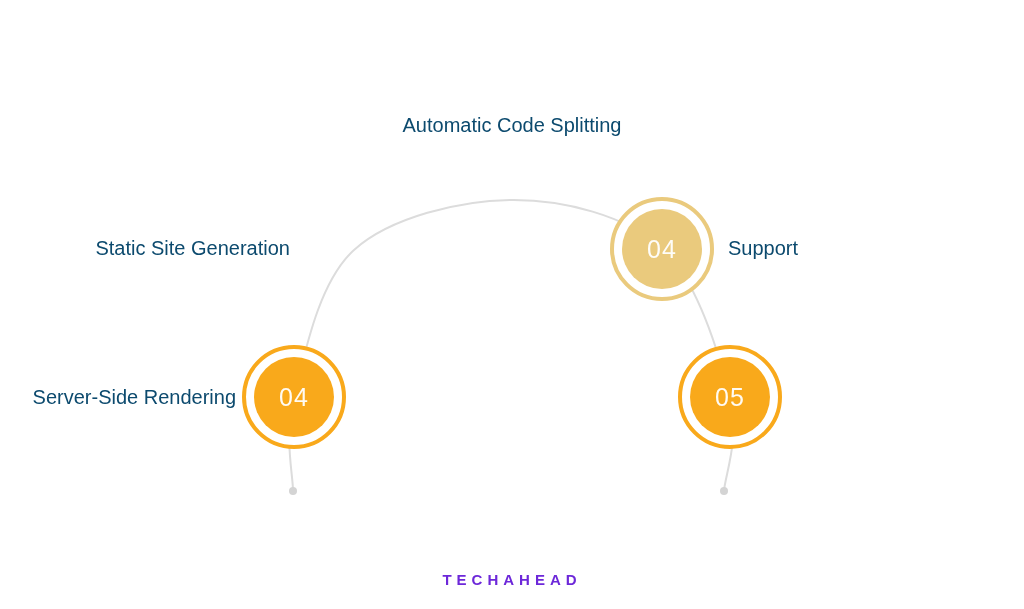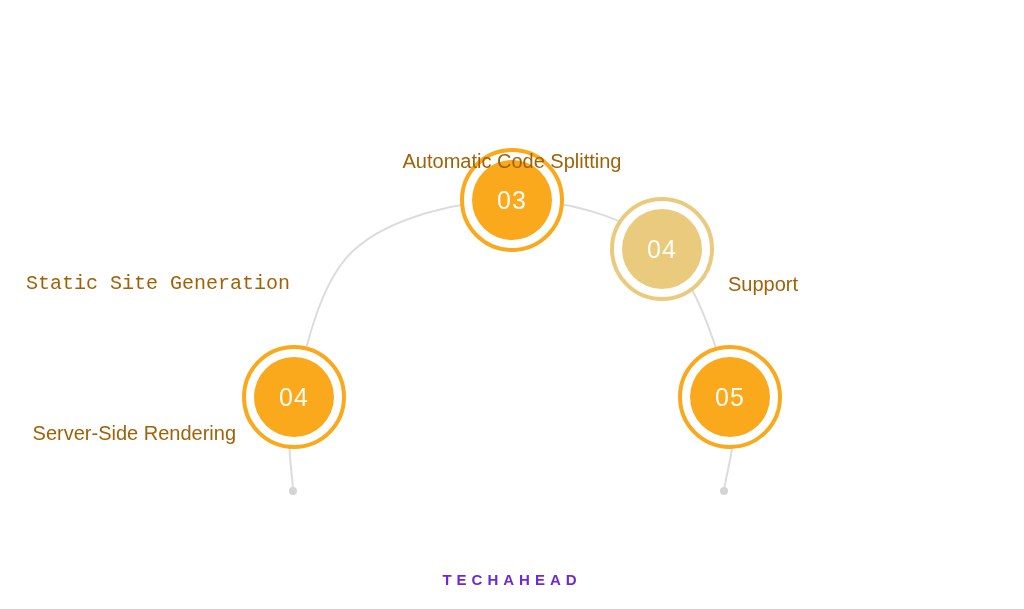--- a/index.html
+++ b/index.html
@@ -29,27 +29,27 @@
   .node.light{border-color:#eaca7d;}
   .node.light .disc{background:#eaca7d;}
 
   .n1{left:242px;top:345px;}
   .n2{left:302px;top:198px;}
   .n3{left:460px;top:148px;}
   .n4{left:610px;top:197px;}
   .n5{left:678px;top:345px;}
 
   .label{
-    position:absolute;color:#a16207;font-size:20px;line-height:1.2;
-    white-space:nowrap;z-index:3;margin-top:36px;
+    position:absolute;color:#0c4a6e;font-size:20px;line-height:1.2;
+    white-space:nowrap;z-index:3;
   }
   .label.v-center{transform:translateY(-50%);}
   .label.top-center{transform:translate(-50%,-50%);}
   .lbl-3{left:512px;top:125px;}
-  .lbl-2{right:734px;top:248px;text-align:center;font-family:Liberation Mono, monospace;}
+  .lbl-2{right:734px;top:248px;text-align:center;}
   .lbl-1{right:788px;top:397px;text-align:right;}
   .lbl-4{left:728px;top:248px;}
   .lbl-5{left:795px;top:396px;}
 
   .footer-logo{
     position:absolute;left:50%;top:571px;transform:translateX(-50%);
     font-size:15px;font-weight:700;letter-spacing:5px;color:#6d28d9;
     z-index:3;
   }
 </style>
@@ -75,25 +75,20 @@
   <div class="label top-center lbl-3">Automatic Code Splitting</div>
   <div class="label v-center lbl-4">Support</div>
 
   <div class="node bright n1">
     <div class="disc">
       <span class="num">04</span>
     </div>
   </div>
 
 
-  <div class="node bright n3">
-    <div class="disc">
-      <span class="num">03</span>
-    </div>
-  </div>
 
   <div class="node light n4">
     <div class="disc">
       <span class="num">04</span>
     </div>
   </div>
 
   <div class="node bright n5">
     <div class="disc">
       <span class="num">05</span>

